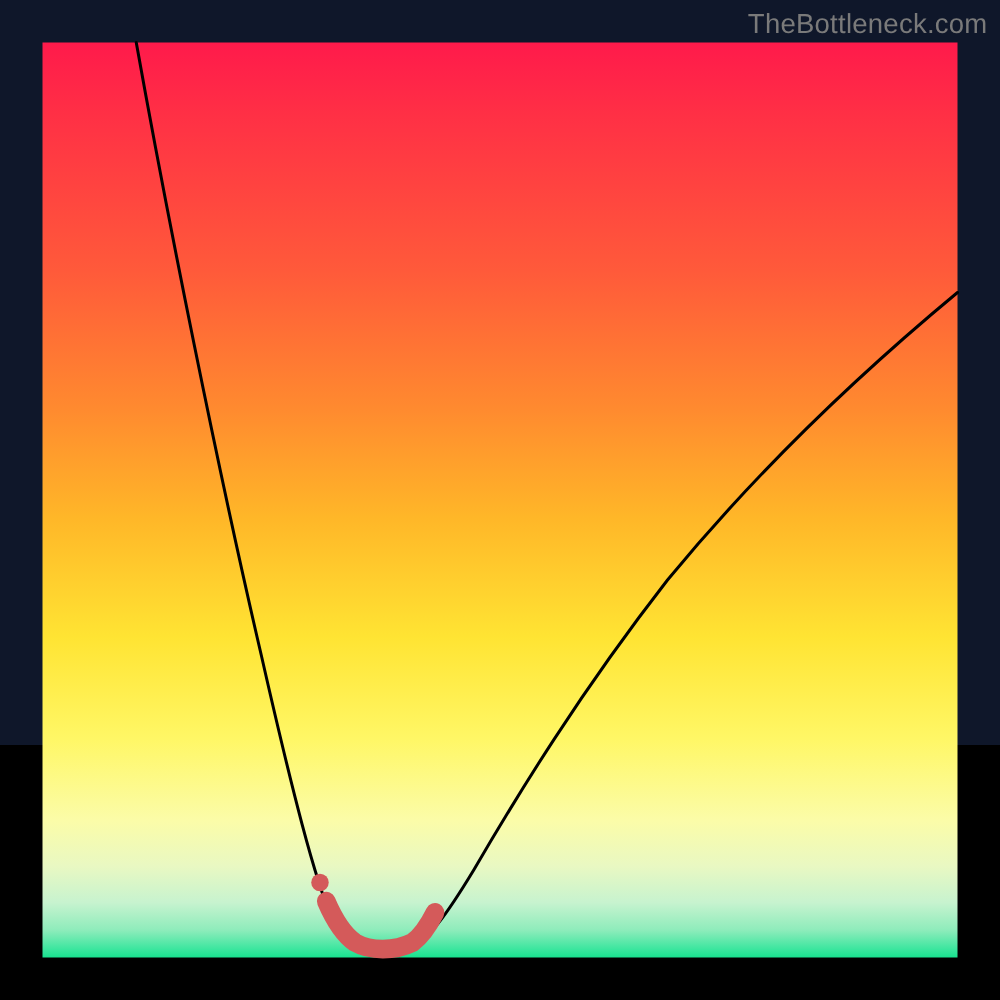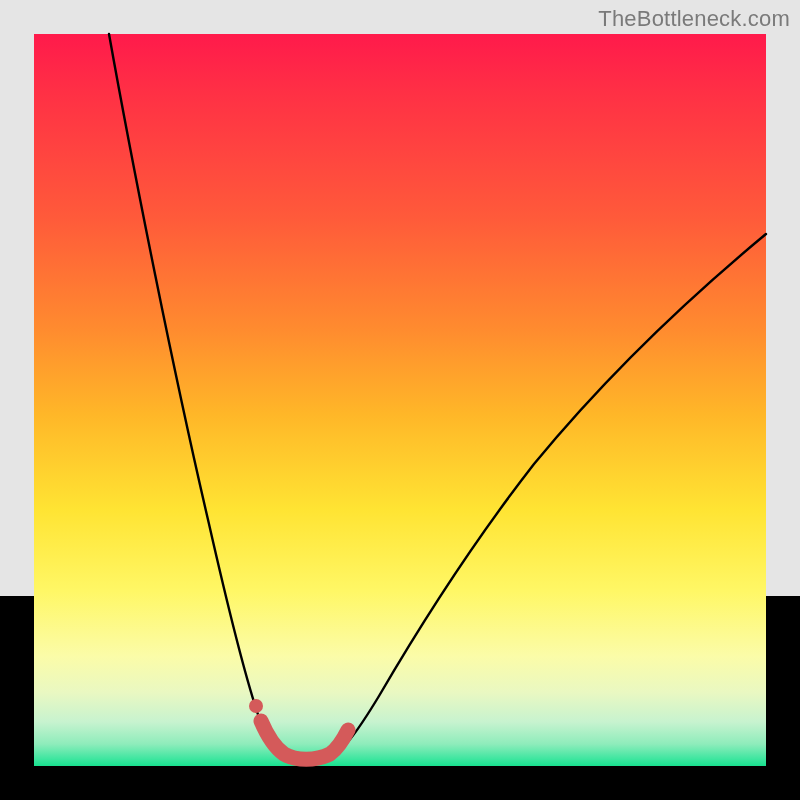--- a/index.html
+++ b/index.html
@@ -8,21 +8,21 @@
     width: 800px;
     height: 800px;
     background: #000;
     overflow: hidden;
     font-family: Arial, Helvetica, sans-serif;
   }
   .frame {
     position: absolute;
     width: 800px;
     height: 596px;
-    background: #e5e5e5;
+    background: #0f172a;
   }
   .plot-area {
     position: absolute;
     left: 34px;
     top: 34px;
     width: 732px;
     height: 732px;
     
     background: linear-gradient(
       to bottom,

